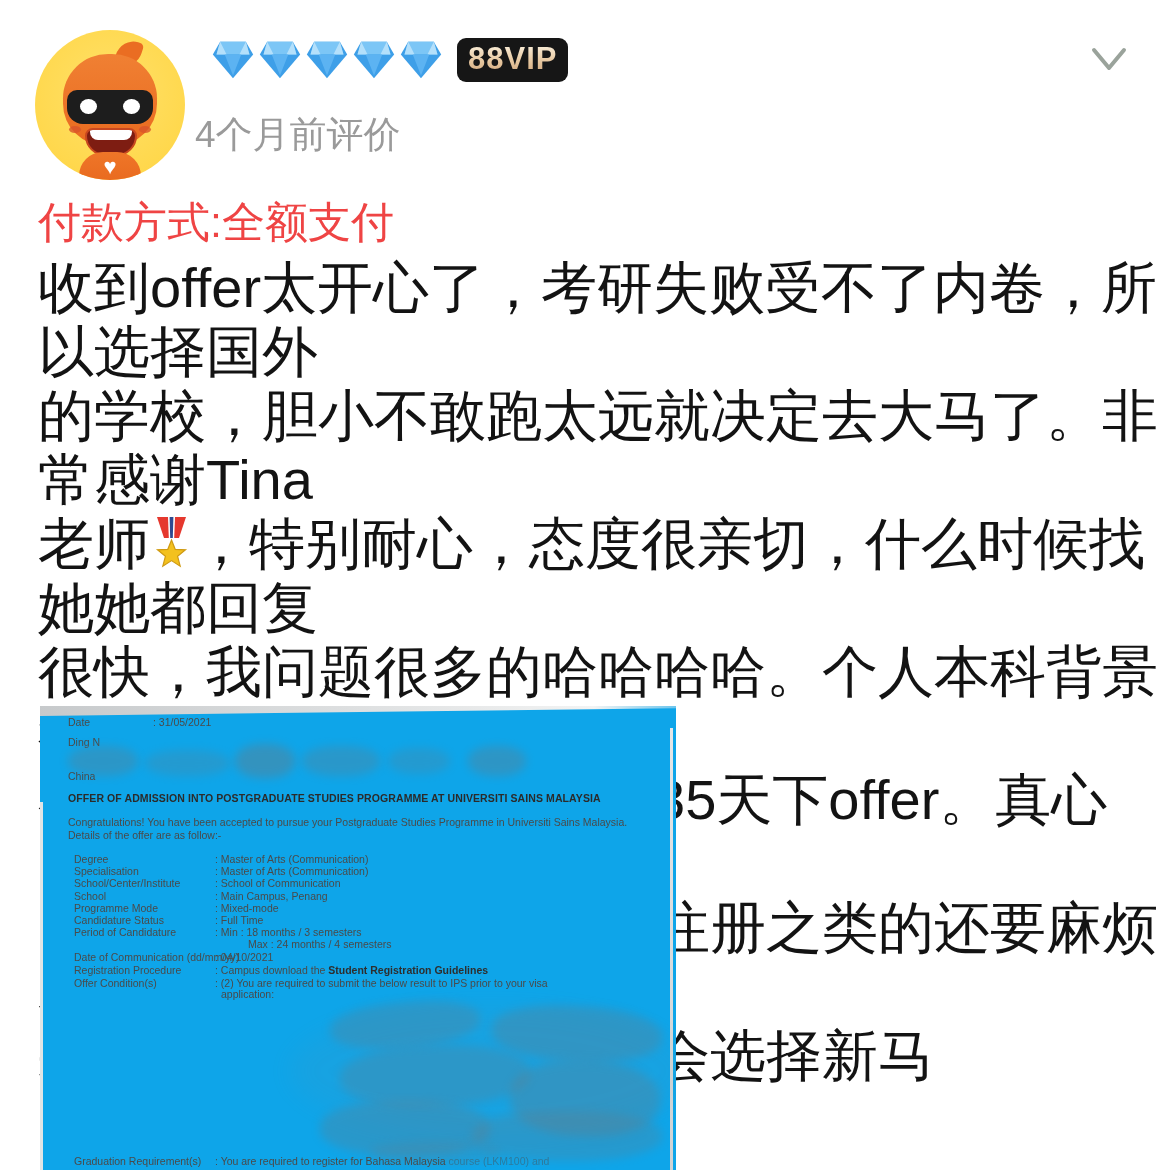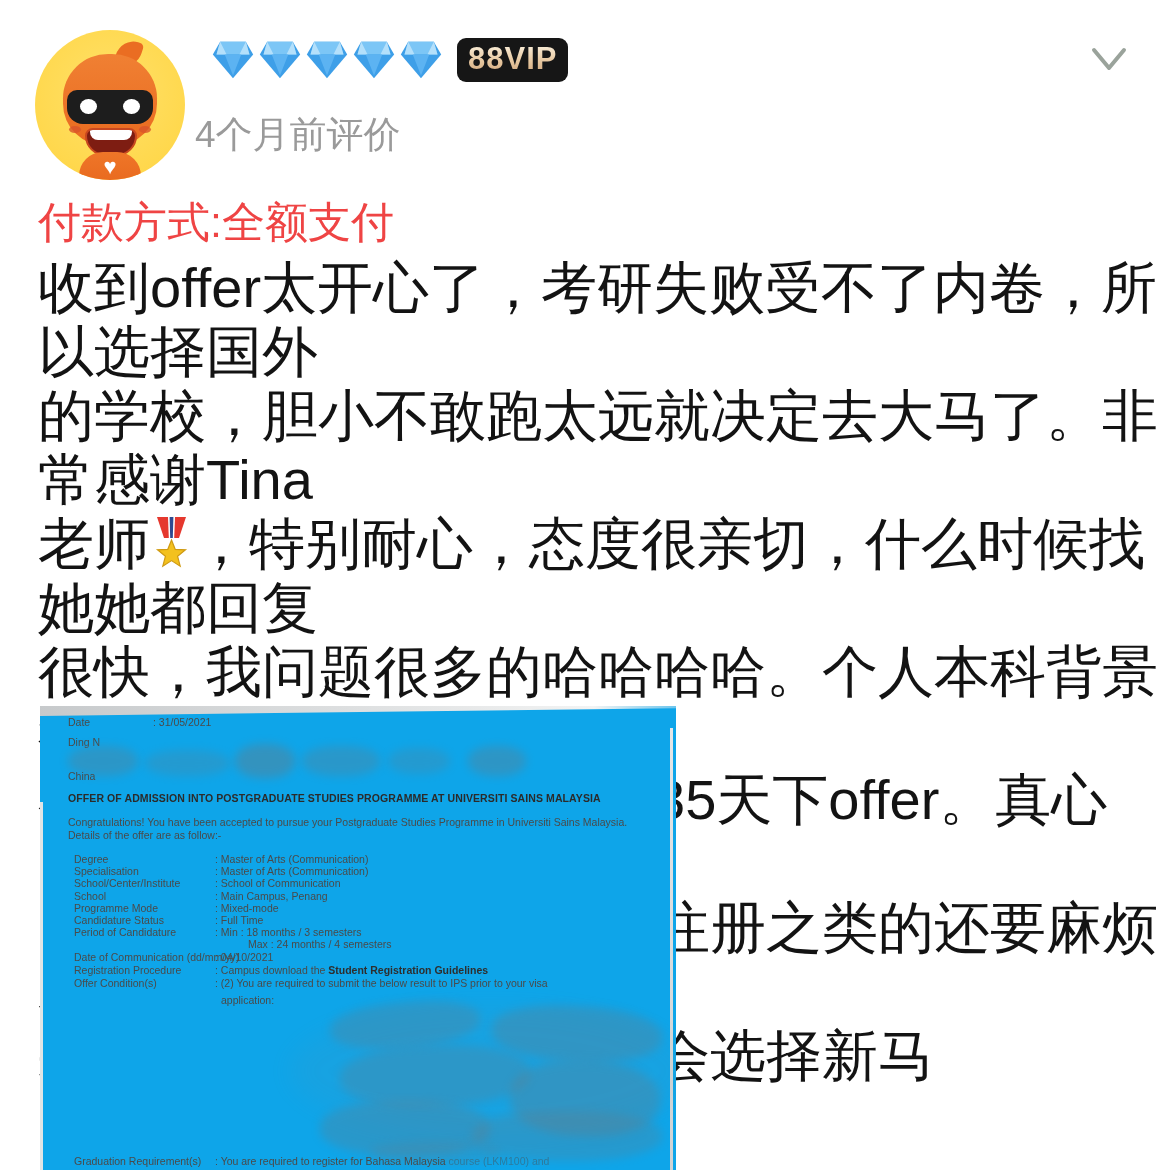--- a/index.html
+++ b/index.html
@@ -193,21 +193,21 @@
     <span class="val" style="left:175px; top:220px;">: Min : 18 months / 3 semesters</span>
     <span class="val" style="left:181px; top:232px;margin-left:27px;">Max : 24 months / 4 semesters</span>
     <span class="lab" style="left:34px; top:245px;">Date of Communication (dd/mm/yy)</span>
     <span class="val" style="left:175px; top:245px;">: 04/10/2021</span>
 
     <span class="lab" style="left:34px; top:258px;">Registration Procedure</span>
     <span class="val" style="left:175px; top:258px;"><span>: Campus download the </span><span class="bold">Student Registration Guidelines</span></span>
 
     <span class="lab" style="left:34px; top:271px;">Offer Condition(s)</span>
     <span class="val" style="left:175px; top:271px;">: (2) You are required to submit the below result to IPS prior to your visa</span>
-    <span class="val" style="left:181px; top:288px;text-align:right;">application:</span>
+    <span class="val" style="left:181px; top:282px;text-align:right;">application:</span>
 
     <div class="smudge" style="left:250px; top:300px; width:400px; height:130px; opacity:.08;"></div>
     <div class="blob" style="left:290px; top:296px; width:150px; height:45px; opacity:.26; transform:rotate(-5deg);"></div>
     <div class="blob" style="left:452px; top:300px; width:170px; height:55px; opacity:.28; transform:rotate(3deg);"></div>
     <div class="blob" style="left:300px; top:340px; width:190px; height:60px; opacity:.24; transform:rotate(-2deg);"></div>
     <div class="blob" style="left:470px; top:355px; width:150px; height:75px; opacity:.28; transform:rotate(2deg);"></div>
     <div class="blob" style="left:280px; top:395px; width:170px; height:55px; opacity:.27;"></div>
     <div class="blob" style="left:432px; top:405px; width:190px; height:50px; opacity:.24;"></div>
     <div class="blob" style="left:330px; top:436px; width:130px; height:22px; opacity:.20;"></div>
 

